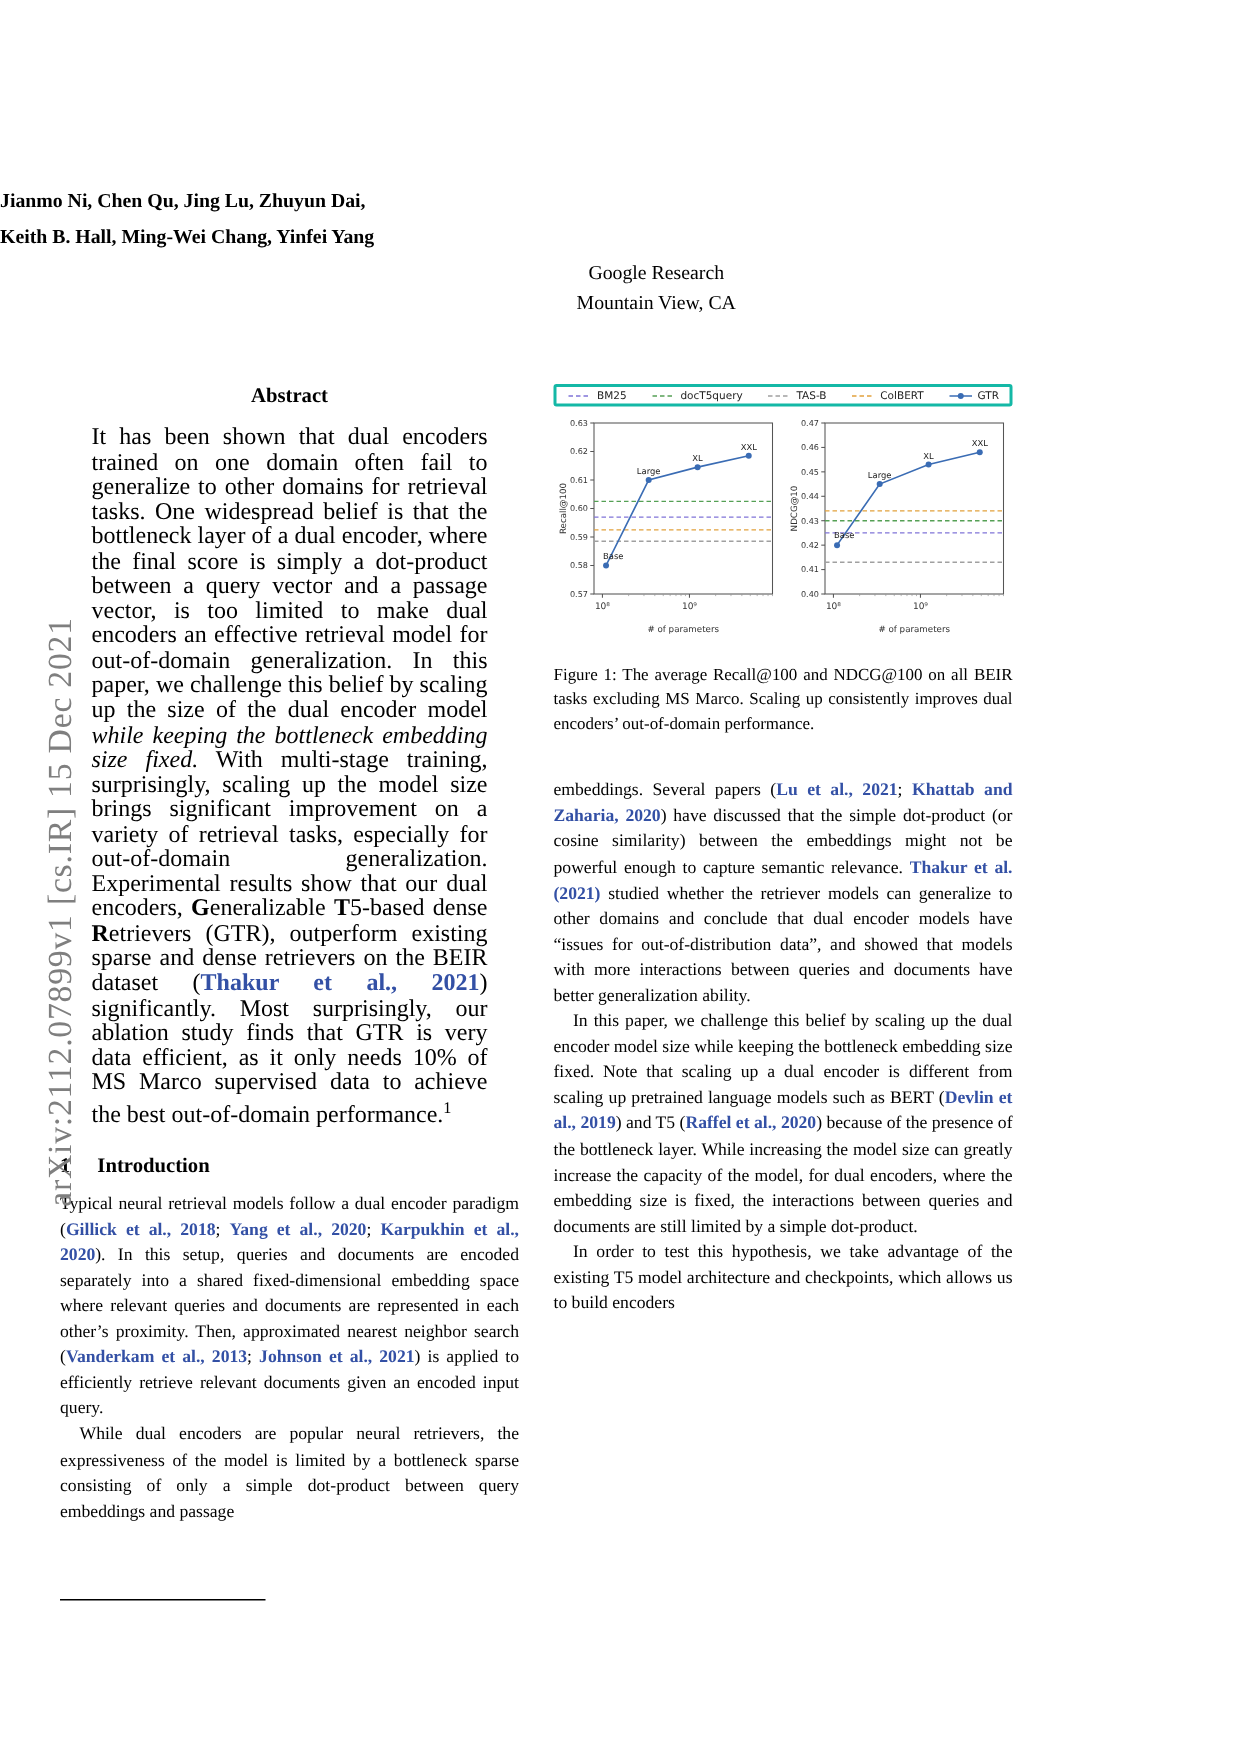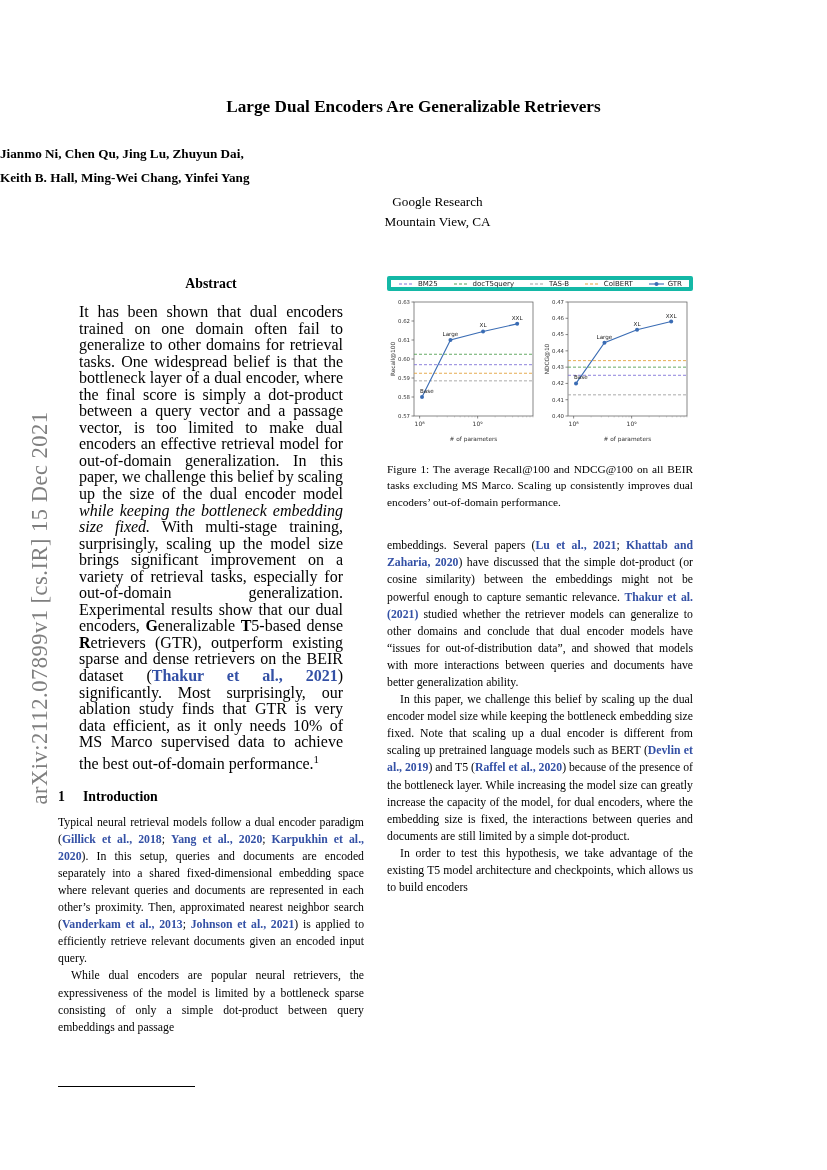--- a/index.html
+++ b/index.html
@@ -12,21 +12,21 @@
   .watermark {
     position:absolute; top:608px; left:40px;
     transform:translate(-50%,-50%) rotate(-90deg);
     white-space:nowrap; font-size:22.5px; letter-spacing:.5px;
     color:var(--wm,#7f7f7f);
   }
   .content { padding-top:97px; }
   .title { text-align:center; font-size:17.2px; font-weight:bold; }
   .authors { text-align:left; margin-top:25px; font-size:13.2px; font-weight:bold; line-height:23.5px; }
   .affil { text-align:center; font-size:13.2px; line-height:19.5px; margin-top:3px;padding-left:48px; }
-  .columns { display:flex; gap:23px; padding:0 58px; margin-top:45px; align-items:flex-start; }
+  .columns { display:flex; gap:23px; padding:0 40px; margin-top:45px; align-items:flex-start; }
   .col { width:306px; }
   .col-left { display:flex; flex-direction:column; height:816px; }
   .abs-heading { text-align:center; font-size:13.8px; font-weight:bold; }
   .abs-text {
     margin-top:12px; padding:0 21px; font-size:16px; line-height:16.55px;
     text-align:justify; hyphens:auto;
   }
   .sec-heading { margin-top:16px; margin-bottom:9px; font-size:13.8px; font-weight:bold; display:flex; }
   .sec-heading .num { margin-right:18px; }
   .para { font-size:11.75px; line-height:17.1px; text-align:justify; hyphens:auto; }
@@ -35,37 +35,36 @@
   .fn-rule { width:137px; border-top:0.9px solid #000; margin-bottom:5px; }
   .fn-text { font-size:10.3px; line-height:13.8px; text-align:justify; }
   .seg-i { font-style:italic; }
   .seg-b { font-weight:bold; }
   .seg-sup { vertical-align:super; font-size:0.68em; }
   .seg-link { color:var(--cit,#3350a5);font-weight:bold; }
   .seg-mlink { font-family:"Liberation Mono","DejaVu Sans Mono",monospace; font-size:0.93em; color:var(--url,#6f9ecf); }
   .figure { width:306px; }
   .fig-legend {
     display:flex; justify-content:space-between; align-items:center;
-    border:4px solid #14b8a6; border-radius:2px; padding:2px 7px;
+    border:2px solid #14b8a6; border-radius:2px; padding:2px 7px;
     font-family:"DejaVu Sans",sans-serif; font-size:7px; color:#222; height:15px;
   }
   .legend-item { display:flex; align-items:center; gap:3px; }
   .charts-row { display:flex; justify-content:center; gap:4px; margin-top:3px; }
   .fig-caption { margin-top:13px; font-size:11.3px; line-height:16.4px; text-align:justify; hyphens:auto; }
   .right-text { margin-top:27px; }
   svg text { font-family:"DejaVu Sans",sans-serif; }
 </style>
 </head>
 <body>
 
 <div class="page">
   <div class="watermark">arXiv:2112.07899v1  [cs.IR]  15 Dec 2021</div>
 
   <div class="content">
-    <h1 class="title">Large Dual Encoders Are Generalizable Retrievers</h1>
 
     <div class="authors">
       <div>Jianmo Ni, Chen Qu, Jing Lu, Zhuyun Dai,</div>
       <div>Keith B. Hall, Ming-Wei Chang, Yinfei Yang</div>
     </div>
     <div class="affil">
       <div>Google Research</div>
       <div>Mountain View, CA</div>
     </div>
 

